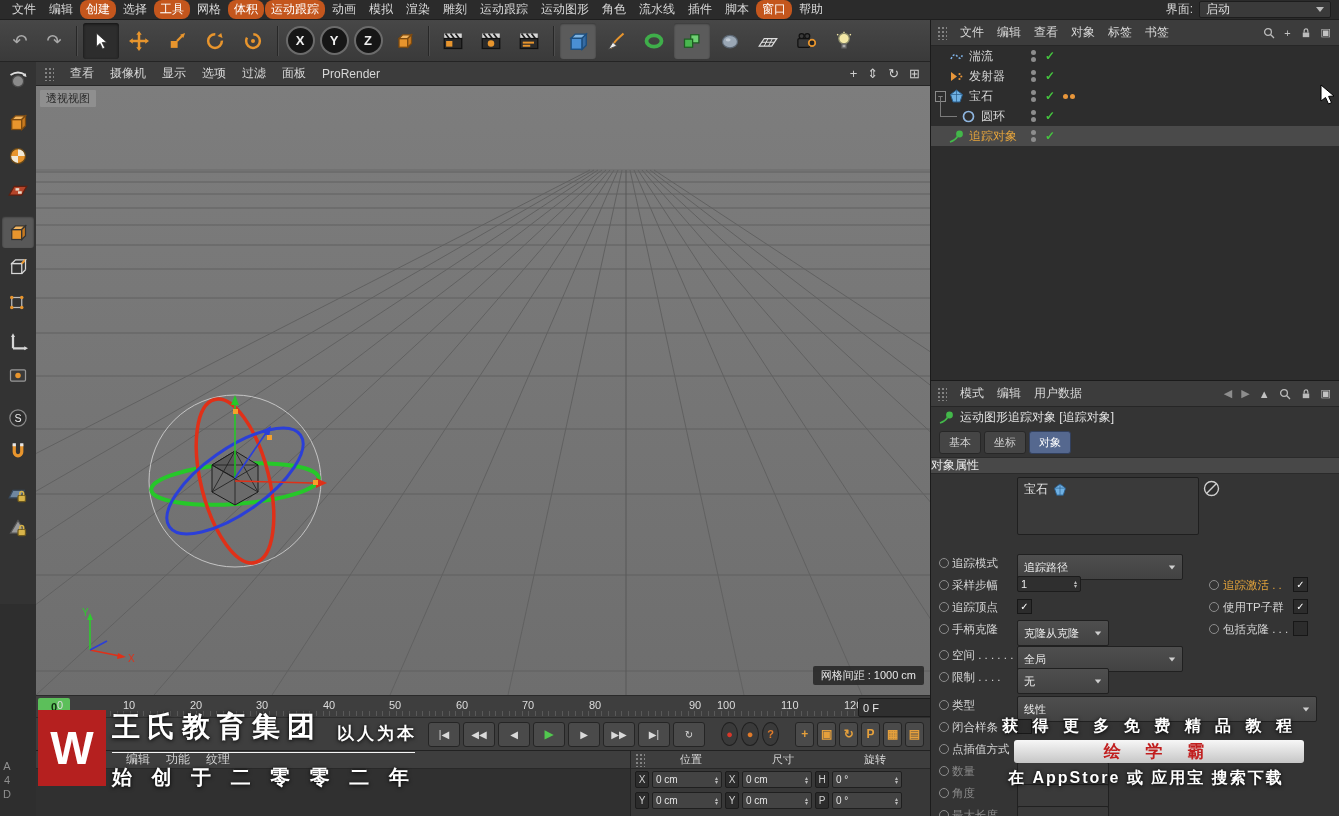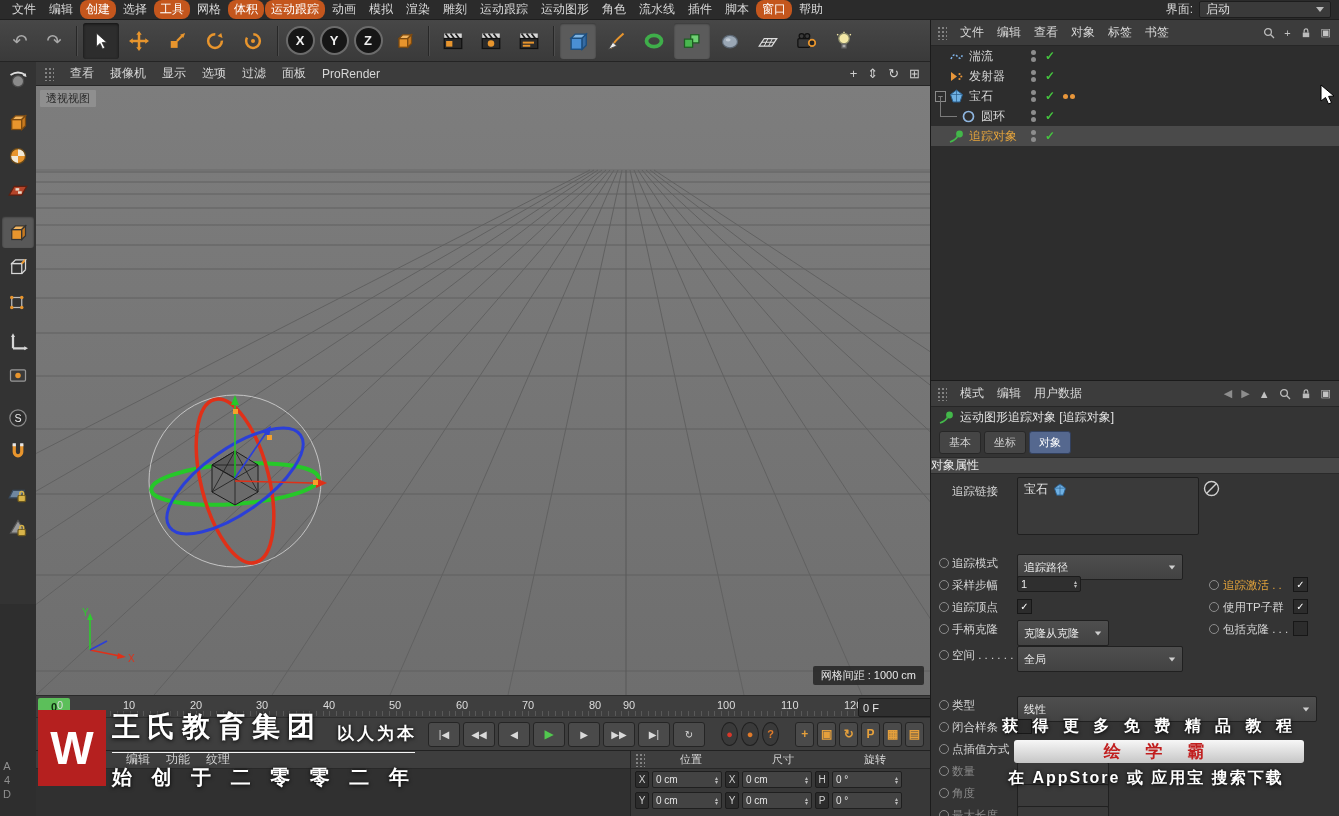--- a/index.html
+++ b/index.html
@@ -514,21 +514,21 @@
   <div id="playhead">0</div>
   <span class="tick" style="left:21px">0</span>
   <span class="tick" style="left:87px">10</span>
   <span class="tick" style="left:154px">20</span>
   <span class="tick" style="left:220px">30</span>
   <span class="tick" style="left:287px">40</span>
   <span class="tick" style="left:353px">50</span>
   <span class="tick" style="left:420px">60</span>
   <span class="tick" style="left:486px">70</span>
   <span class="tick" style="left:553px">80</span>
-  <span class="tick" style="left:587px">90</span>
+  <span class="tick" style="left:653px">90</span>
   <span class="tick" style="left:681px">100</span>
   <span class="tick" style="left:745px">110</span>
   <span class="tick" style="left:808px">120</span>
   <div id="tickmarks"></div>
   <div id="framefield">
     <span>0 F</span>
     <span class="spin">
         <span>▴</span>
         <span>▾</span>
       </span>
@@ -748,23 +748,20 @@
   </div>
 
   <div id="amtabs">
     <span class="tab">基本</span>
     <span class="tab">坐标</span>
     <span class="tab active">对象</span>
   </div>
 
   <div id="amsection">对象属性</div>
 
-  <div class="prow" style="top:100px">
-    <span class="plabel" style="left:21px">追踪链接</span>
-  </div>
   <div id="linkbox">
     <div class="item">
       <span>宝石</span>
       <svg width="14" height="14" viewBox="0 0 15 15">
           <polygon points="7.5,1 13.5,5.5 11,13 4,13 1.5,5.5" fill="#6fb1e4" stroke="#2a5d8a"></polygon>
           <path d="M7.5 1 L7.5 13 M1.5 5.5 L13.5 5.5" stroke="#2a5d8a" stroke-width=".7"></path>
         </svg>
     </div>
   </div>
   <svg id="linkclear" viewBox="0 0 17 17">
@@ -819,20 +816,28 @@
 
   <div class="prow" style="top:264px">
     <span class="adot"></span>
     <span class="plabel">空间 . . . . . .</span>
     <div class="dd" style="width:166px">
       <span>全局</span>
         <i class="caret"></i>
     </div>
   </div>
 
+  <div class="prow" style="top:286px">
+    <span class="adot"></span>
+    <span class="plabel">限制 . . . .</span>
+    <div class="dd" style="width:92px">
+      <span>无</span>
+        <i class="caret"></i>
+    </div>
+  </div>
 
   <div class="prow" style="top:314px">
     <span class="adot"></span>
     <span class="plabel">类型</span>
     <div class="dd" style="width:300px">
       <span>线性</span>
         <i class="caret"></i>
     </div>
   </div>
 

